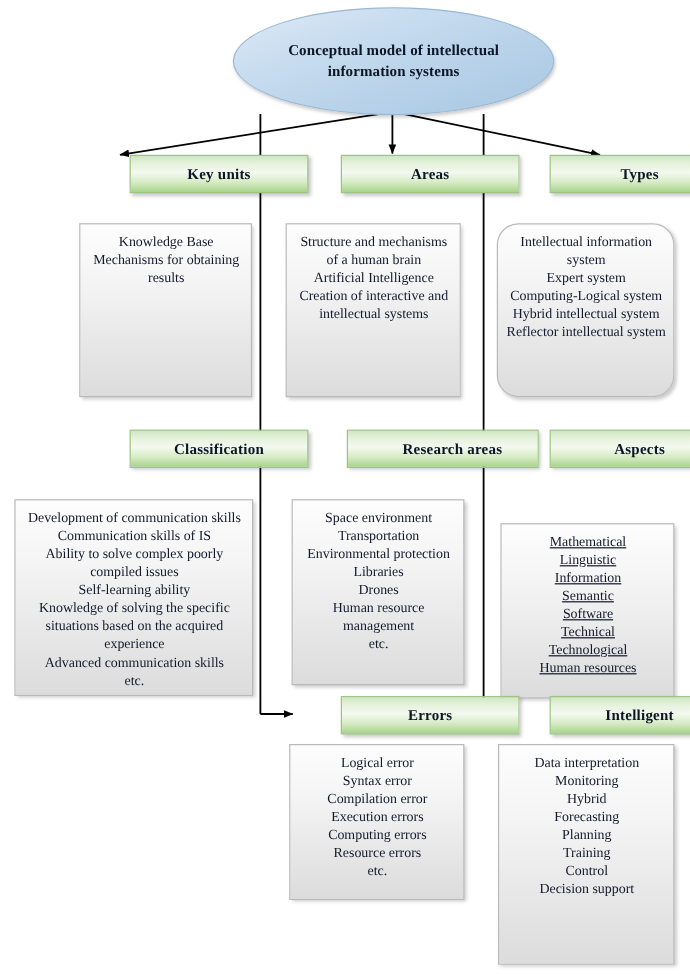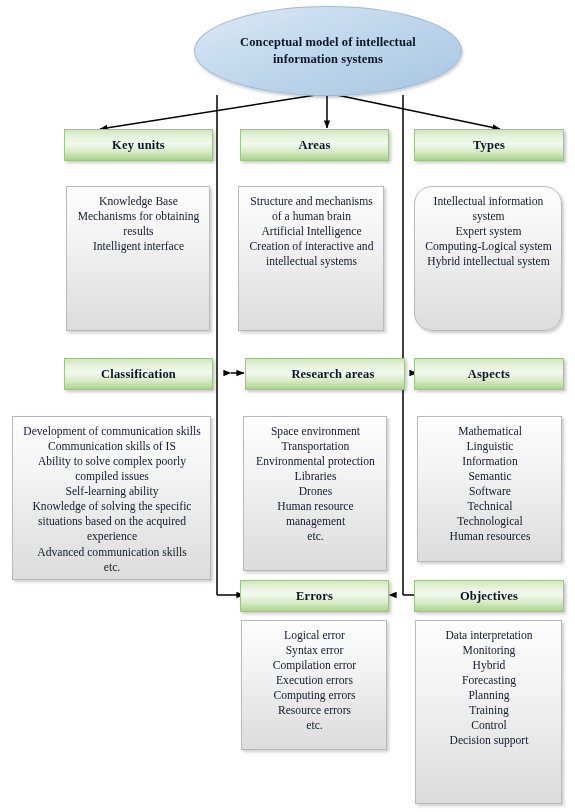--- a/index.html
+++ b/index.html
@@ -61,20 +61,21 @@
     position: absolute;
     height: 30px;
     background: linear-gradient(to bottom,
         #cfe6c0 0%, #e6f2dd 22%, #f3f9ef 46%,
         #d7ecc6 72%, #a9d48c 100%);
     border: 1px solid #9cc483;
     box-shadow: 2px 2px 3px rgba(0,0,0,0.22);
     display: flex;
     align-items: center;
     justify-content: center;
+    margin-left: 44px;
   }
   .hdr span {
     font-weight: bold;
     font-size: 12.5px;
     color: #0d1626;
     letter-spacing: .2px;
   }
 
   
   .box {
@@ -142,36 +143,36 @@
     <span>Areas</span>
   </div>
   <div class="hdr" style="left:414px; top:129px; width:148px;">
     <span>Types</span>
   </div>
 
   <div class="box" style="left:66px;  top:186px; width:144px; height:145px;">
     <ul>
         <li>Knowledge Base</li>
         <li>Mechanisms for obtaining results</li>
-        <li>Intelligent interface</li>
       </ul>
   </div>
   <div class="box" style="left:238px; top:186px; width:146px; height:145px;">
     <ul>
         <li>Structure and mechanisms of a human brain</li>
         <li>Artificial Intelligence</li>
         <li>Creation of interactive and intellectual systems</li>
       </ul>
   </div>
   <div class="box" style="left:414px; top:186px; width:148px; height:145px;border-radius:18px;">
     <ul>
         <li>Intellectual  information system</li>
         <li>Expert system</li>
         <li>Computing-Logical system</li>
         <li>Hybrid intellectual system</li>
+        <li>Reflector intellectual system</li>
       </ul>
   </div>
 
   <div class="hdr" style="left:64px;  top:358px; width:147px;justify-content:center;">
     <span>Classification</span>
   </div>
   <div class="hdr" style="left:245px; top:358px; width:142px;padding-left:16px;">
     <span>Research areas</span>
   </div>
   <div class="hdr" style="left:414px; top:358px; width:148px;">
@@ -193,38 +194,38 @@
     <ul>
         <li>Space environment</li>
         <li>Transportation</li>
         <li>Environmental protection</li>
         <li>Libraries</li>
         <li>Drones</li>
         <li>Human resource management</li>
         <li>etc.</li>
       </ul>
   </div>
-  <div class="box" style="left:417px; top:416px; width:145px; height:146px;">
+  <div class="box" style="left:417px; top:436px; width:145px; height:146px;text-decoration:underline;">
     <ul>
         <li>Mathematical</li>
         <li>Linguistic</li>
         <li>Information</li>
         <li>Semantic</li>
         <li>Software</li>
         <li>Technical</li>
         <li>Technological</li>
         <li>Human resources</li>
       </ul>
   </div>
 
   <div class="hdr" style="left:240px; top:580px; width:147px;">
     <span>Errors</span>
   </div>
   <div class="hdr" style="left:414px; top:580px; width:148px;">
-    <span>Objectives</span>
+    <span>Intelligent</span>
   </div>
 
   <div class="box" style="left:241px; top:620px; width:146px; height:130px;">
     <ul>
         <li>Logical error</li>
         <li>Syntax error</li>
         <li>Compilation error</li>
         <li>Execution errors</li>
         <li>Computing errors</li>
         <li>Resource errors</li>

